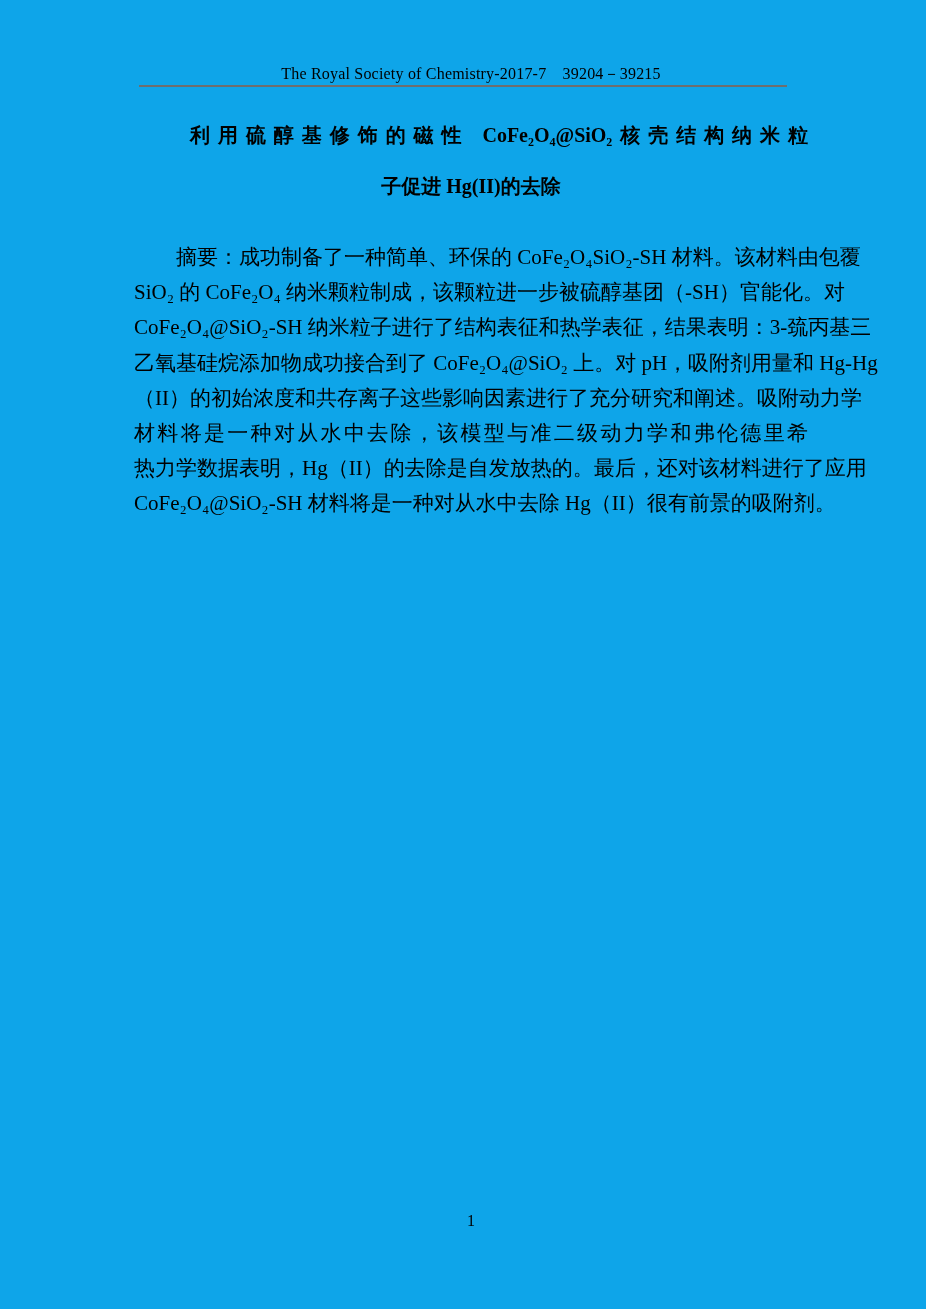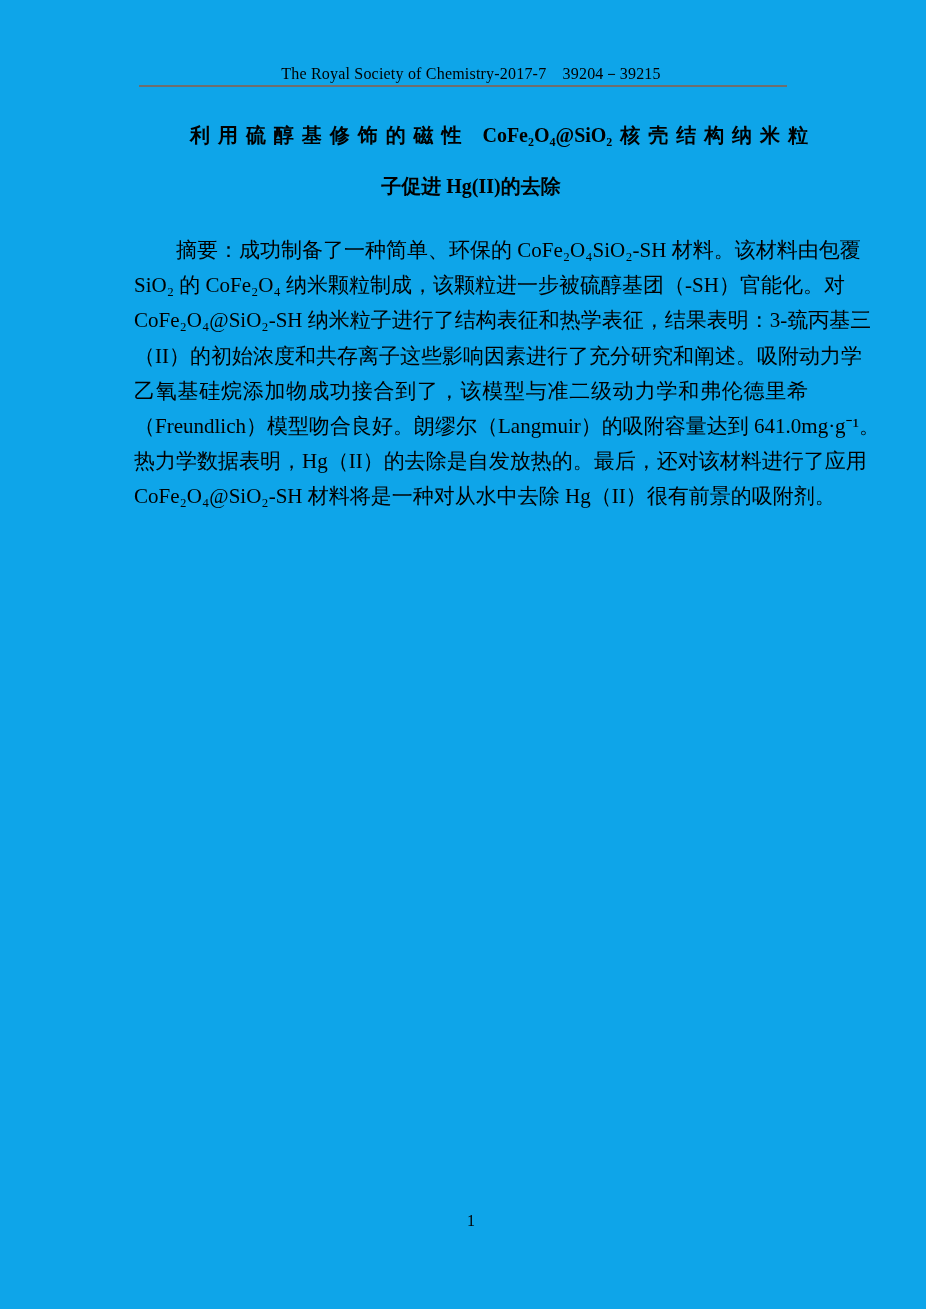--- a/index.html
+++ b/index.html
@@ -45,21 +45,21 @@
     text-align: justify;
     text-align-last: justify;
     white-space: nowrap;
   }
   .title-line2 {
     text-align: center;
     white-space: nowrap;
   }
   .abstract {
     position: absolute;
-    top: 233px;
+    top: 240px;
     left: 134px;
     width: 674px;
     font-size: 21px;
     line-height: 35.2px;
   }
   .abstract .line {
     height: 35.2px;
     text-align: justify;
     text-align-last: justify;
     white-space: nowrap;
@@ -90,22 +90,22 @@
 
   <div class="title-block">
     <div class="title-line1">利用硫醇基修饰的磁性 CoFe₂O₄@SiO₂核壳结构纳米粒</div>
     <div class="title-line2">子促进 Hg(II)的去除</div>
   </div>
 
   <div class="abstract">
     <div class="line indent">摘要：成功制备了一种简单、环保的 CoFe₂O₄SiO₂-SH 材料。该材料由包覆</div>
     <div class="line">SiO₂ 的 CoFe₂O₄ 纳米颗粒制成，该颗粒进一步被硫醇基团（-SH）官能化。对</div>
     <div class="line">CoFe₂O₄@SiO₂-SH 纳米粒子进行了结构表征和热学表征，结果表明：3-巯丙基三</div>
+    <div class="line">乙氧基硅烷添加物成功接合到了 CoFe₂O₄@SiO₂ 上。对 pH，吸附剂用量和 Hg-Hg</div>
     <div class="line">（II）的初始浓度和共存离子这些影响因素进行了充分研究和阐述。吸附动力学</div>
-    <div class="line">乙氧基硅烷添加物成功接合到了，该模型与准二级动力学和弗伦德里希</div>
-    <div class="line">（Freundlich）模型吻合良好。朗缪尔（Langmuir）的吸附容量达到 641.0mg·g⁻¹。</div>
+    <div class="line">材料将是一种对从水中去除，该模型与准二级动力学和弗伦德里希</div>
     <div class="line">热力学数据表明，Hg（II）的去除是自发放热的。最后，还对该材料进行了应用</div>
     <div class="line last">CoFe₂O₄@SiO₂-SH 材料将是一种对从水中去除 Hg（II）很有前景的吸附剂。</div>
   </div>
 
   <div class="page-number">1</div>
 
 </div>
 
 </body></html>

